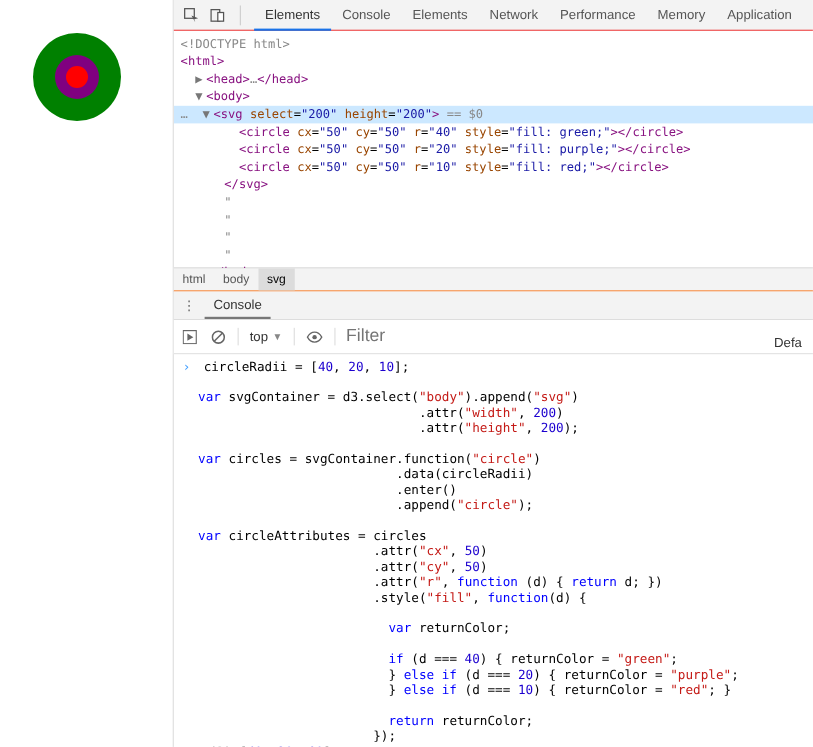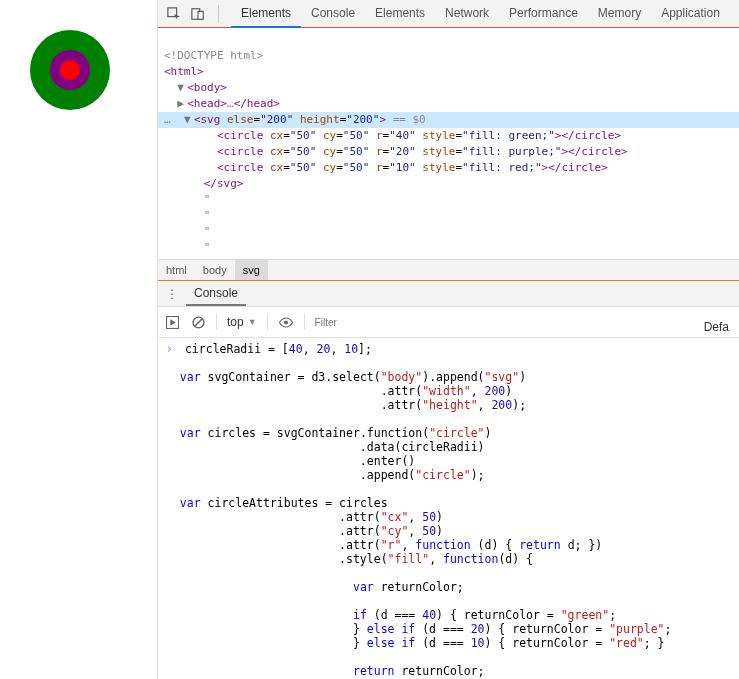--- a/index.html
+++ b/index.html
@@ -7,40 +7,40 @@
     .app { display: flex; height: 100%; }
     .preview { width: 157px; flex: 0 0 157px; padding: 20px 0 0 20px; }
     .devtools { flex: 1; display: flex; flex-direction: column; border-left: 1px solid #ddd; }
     .toolbar { display: flex; align-items: center; height: 28px; border-bottom: 1px solid #ef4444; background: #f3f3f3; }
     .toolbar-icons { display: flex; gap: 8px; padding: 0 8px; align-items: center; }
     .toolbar-icon { width: 16px; height: 16px; display: flex; align-items: center; justify-content: center; color: #555; cursor: pointer; }
     .toolbar-sep { width: 1px; height: 18px; background: #ccc; margin: 0 4px; }
     .tabs { display: flex; }
     .tab { padding: 6px 10px; color: #555; cursor: pointer; }
     .tab.active { color: #333; border-bottom: 2px solid #1a73e8; }
-    .dom-panel { flex: 0 0 215px; overflow: auto; padding: 4px 0; font-family: Menlo, Consolas, monospace; font-size: 11px; line-height: 16px; margin-top: 16px; }
+    .dom-panel { flex: 0 0 215px; overflow: auto; padding: 4px 0; font-family: Menlo, Consolas, monospace; font-size: 11px; line-height: 16px; }
     .dom-line { white-space: pre; padding: 0 6px; }
     .dom-line.selected { background: #cce8ff; }
     .t-tag { color: #881280; }
     .t-attr { color: #994500; }
     .t-val { color: #1a1aa6; }
     .t-text { color: #888; }
     .t-dim { color: #888; }
     .arrow { color: #777; display: inline-block; width: 10px; }
     .crumbs { display: flex; background: #f3f3f3; border-top: 1px solid #dcdcdc; border-bottom: 1px solid #f97316; font-size: 11px; }
     .crumb { padding: 4px 8px; color: #555; cursor: pointer; }
     .crumb.sel { background: #dcdcdc; color: #000; }
     .console-bar { display: flex; align-items: center; background: #f3f3f3; border-bottom: 1px solid #ddd; height: 26px; }
     .kebab { padding: 0 8px; color: #666; cursor: pointer; }
     .console-tab { padding: 4px 8px; border-bottom: 2px solid #777; color: #333; }
     .console-toolbar { display: flex; align-items: center; gap: 10px; padding: 3px 6px; border-bottom: 1px solid #e2e2e2; background: #fff; }
     .ct-icon { width: 16px; height: 16px; display: flex; align-items: center; justify-content: center; color: #666; cursor: pointer; }
     .ct-sep { width: 1px; height: 16px; background: #ddd; }
     .ct-select { display: flex; align-items: center; gap: 4px; color: #333; cursor: pointer; }
-    .filter-input { flex: 1; border: none; outline: none; font-size: 10px; color: #999; background: transparent; }
+    .filter-input { flex: 1; border: none; outline: none; font-size: 16px; color: #999; background: transparent; }
     .default-btn { color: #333; padding-right: 4px; margin-top: 10px; }
     .console-body { flex: 1; overflow: auto; font-family: Menlo, Consolas, monospace; font-size: 11.5px; line-height: 14px; padding: 4px 0 4px 8px; }
     .code-line { white-space: pre; }
     .prompt { color: #409eff; display: inline-block; width: 12px; }
     .kw { color: #0000ff; }
     .str { color: #c41a16; }
     .num { color: #1c00cf; }
     .pale { color: #888; }
     .result-arrow { color: #bbb; }
   </style>
@@ -80,23 +80,23 @@
         <div class="tab">Network</div>
         <div class="tab">Performance</div>
         <div class="tab">Memory</div>
         <div class="tab">Application</div>
       </div>
     </div>
 
     <div class="dom-panel">
       <div class="dom-line"><span class="t-dim">&lt;!DOCTYPE html&gt;</span></div>
       <div class="dom-line"><span class="t-tag">&lt;html&gt;</span></div>
+      <div class="dom-line">  <span class="arrow">▶</span><span class="t-tag">&lt;head&gt;</span><span class="t-dim">…</span><span class="t-tag">&lt;/head&gt;</span></div>
       <div class="dom-line">  <span class="arrow">▼</span><span class="t-tag">&lt;body&gt;</span></div>
-      <div class="dom-line">  <span class="arrow">▶</span><span class="t-tag">&lt;head&gt;</span><span class="t-dim">…</span><span class="t-tag">&lt;/head&gt;</span></div>
-      <div class="dom-line selected"><span class="t-dim">…  </span><span class="arrow">▼</span><span class="t-tag">&lt;<span>svg</span></span> <span class="t-attr">else</span>=<span class="t-val">"<span>200</span>"</span> <span class="t-attr">height</span>=<span class="t-val">"<span>200</span>"</span><span class="t-tag">&gt;</span> <span class="t-dim">== $0</span></div>
+      <div class="dom-line selected"><span class="t-dim">…  </span><span class="arrow">▼</span><span class="t-tag">&lt;<span>svg</span></span> <span class="t-attr">select</span>=<span class="t-val">"<span>200</span>"</span> <span class="t-attr">height</span>=<span class="t-val">"<span>200</span>"</span><span class="t-tag">&gt;</span> <span class="t-dim">== $0</span></div>
       <div class="dom-line">        <span class="t-tag">&lt;<span>circle</span></span> <span class="t-attr">cx</span>=<span class="t-val">"<span>50</span>"</span> <span class="t-attr">cy</span>=<span class="t-val">"<span>50</span>"</span> <span class="t-attr">r</span>=<span class="t-val">"<span>40</span>"</span> <span class="t-attr">style</span>=<span class="t-val">"<span>fill: green;</span>"</span><span class="t-tag">&gt;</span><span class="t-tag">&lt;/circle&gt;</span></div>
       <div class="dom-line">        <span class="t-tag">&lt;<span>circle</span></span> <span class="t-attr">cx</span>=<span class="t-val">"<span>50</span>"</span> <span class="t-attr">cy</span>=<span class="t-val">"<span>50</span>"</span> <span class="t-attr">r</span>=<span class="t-val">"<span>20</span>"</span> <span class="t-attr">style</span>=<span class="t-val">"<span>fill: purple;</span>"</span><span class="t-tag">&gt;</span><span class="t-tag">&lt;/circle&gt;</span></div>
       <div class="dom-line">        <span class="t-tag">&lt;<span>circle</span></span> <span class="t-attr">cx</span>=<span class="t-val">"<span>50</span>"</span> <span class="t-attr">cy</span>=<span class="t-val">"<span>50</span>"</span> <span class="t-attr">r</span>=<span class="t-val">"<span>10</span>"</span> <span class="t-attr">style</span>=<span class="t-val">"<span>fill: red;</span>"</span><span class="t-tag">&gt;</span><span class="t-tag">&lt;/circle&gt;</span></div>
       <div class="dom-line">      <span class="t-tag">&lt;/svg&gt;</span></div>
       <div class="dom-line">      <span class="t-text">"</span></div>
       <div class="dom-line">      <span class="t-text">"</span></div>
       <div class="dom-line">      <span class="t-text">"</span></div>
       <div class="dom-line">      <span class="t-text">"</span></div>
       <div class="dom-line">    <span class="t-tag">&lt;/body&gt;</span></div>
 

